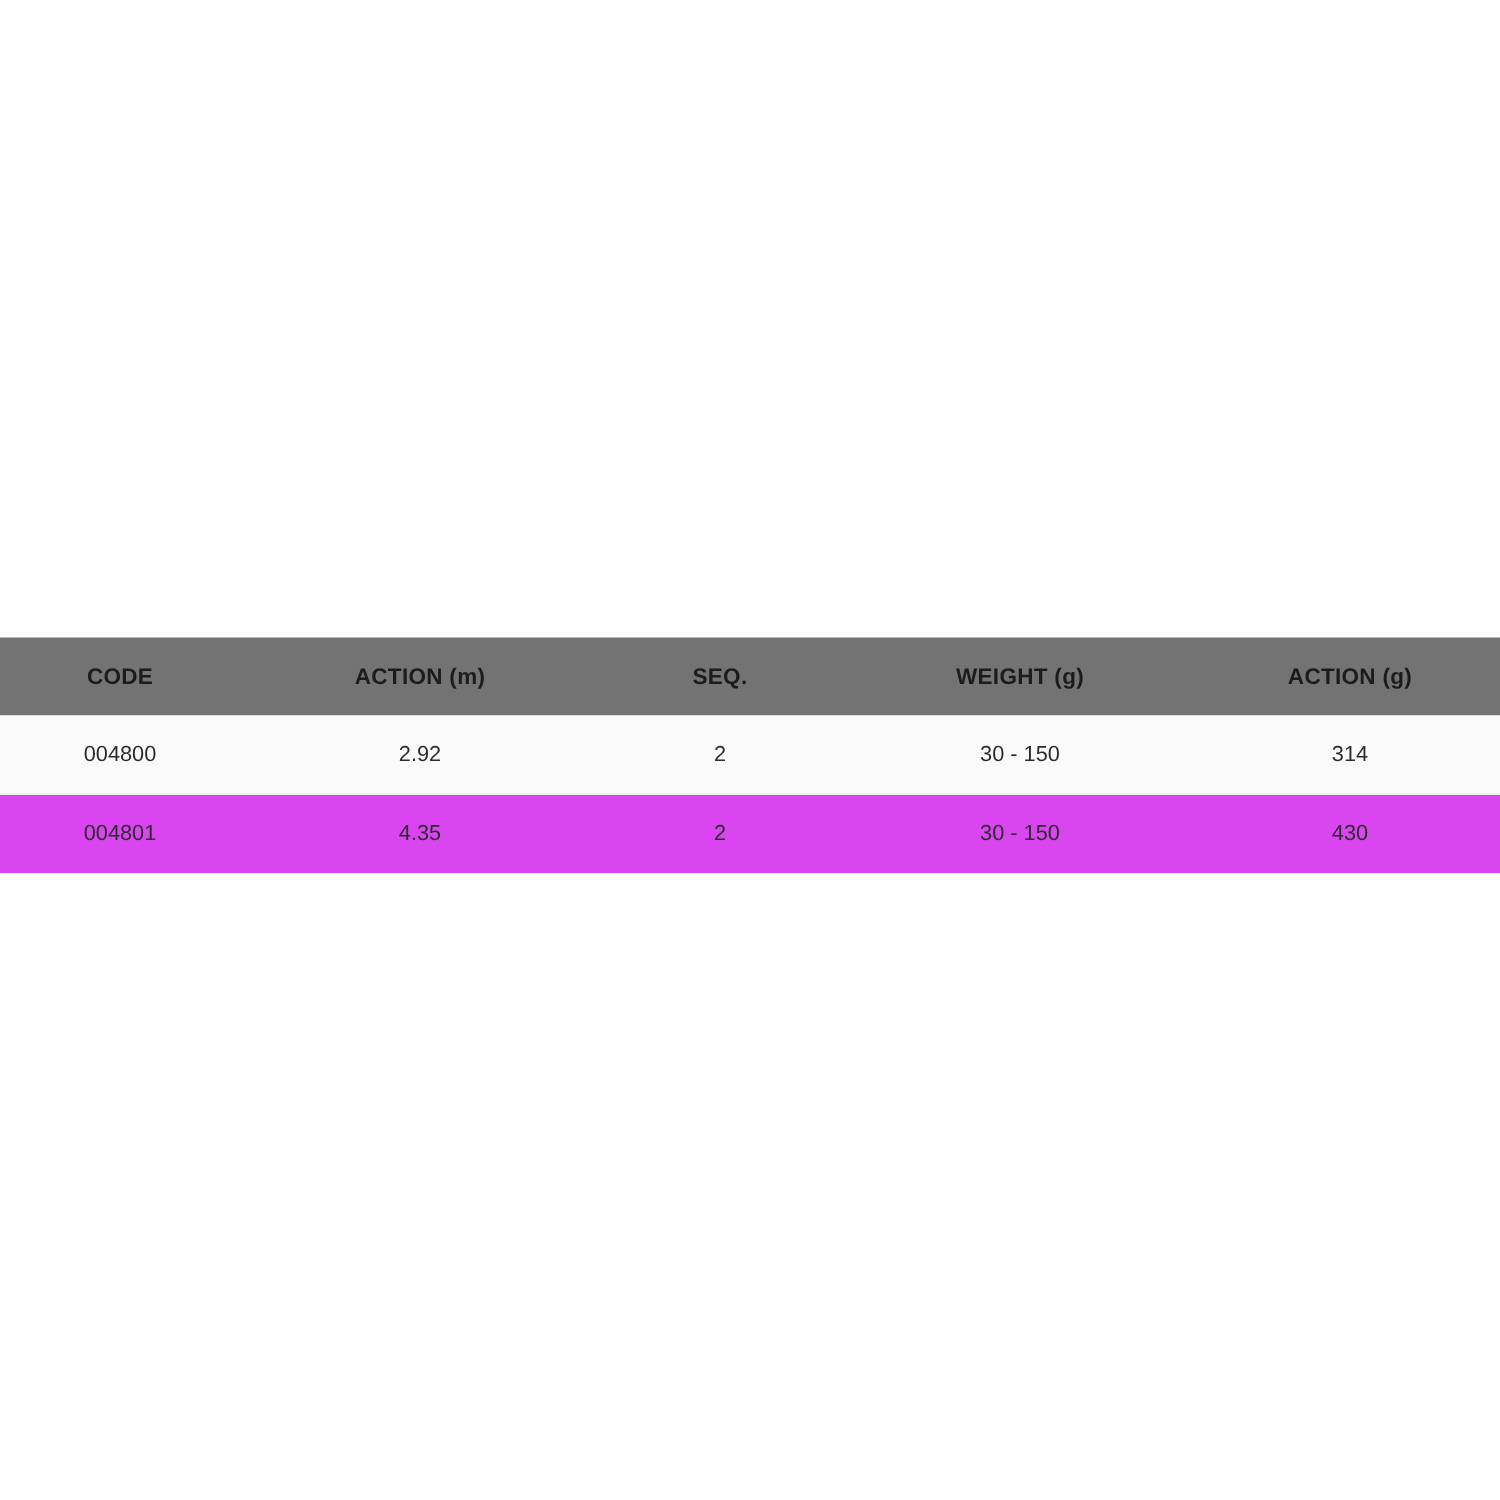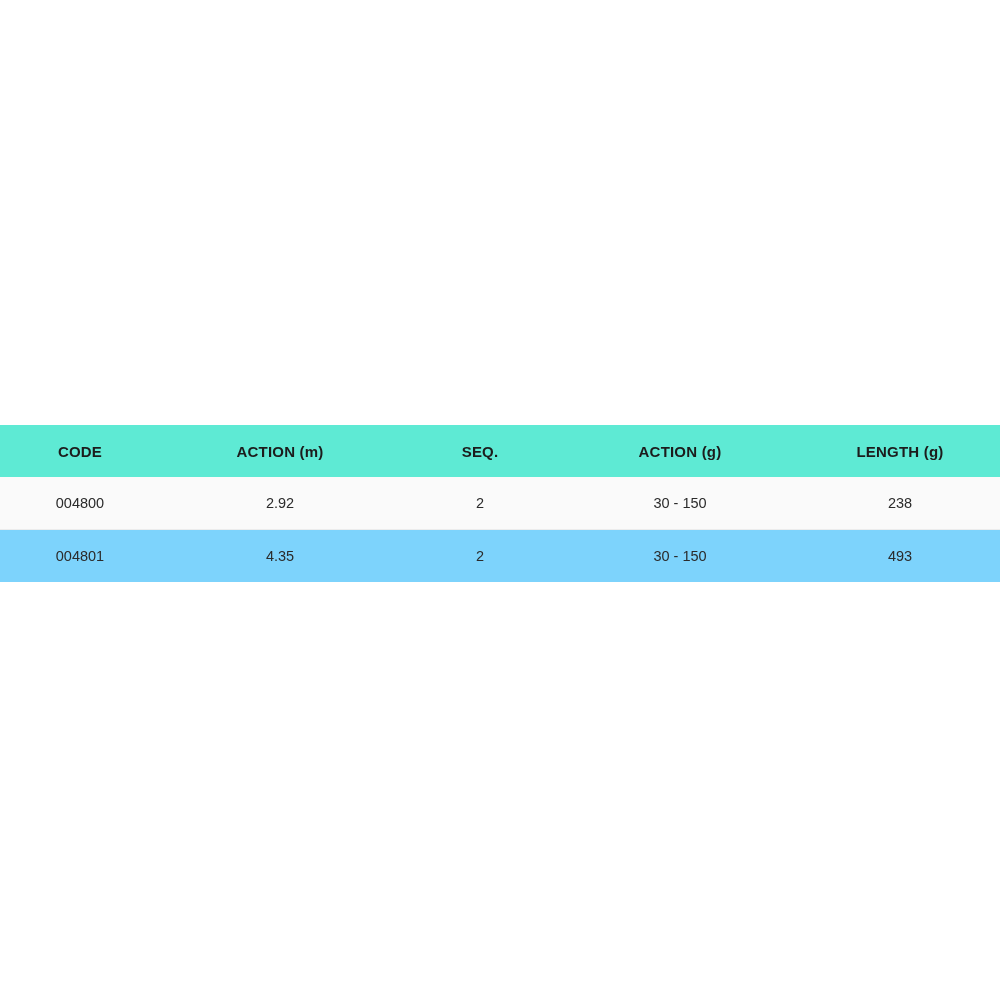--- a/index.html
+++ b/index.html
@@ -22,21 +22,21 @@
     left: 0;
     top: 425px;
     width: 1000px;
   }
   table.spec-table {
     width: 1000px;
     border-collapse: collapse;
     table-layout: fixed;
   }
   table.spec-table thead tr {
-    background: #5eead4;
+    background: #737373;
   }
   table.spec-table thead th {
     font-size: 15px;
     font-weight: bold;
     color: #1c1c1c;
     letter-spacing: 0.2px;
     height: 52px;
     padding: 0;
     text-align: center;
     vertical-align: middle;
@@ -50,21 +50,21 @@
     padding: 0;
     text-align: center;
     vertical-align: middle;
     border: none;
   }
   table.spec-table tbody tr.row-even {
     background: #fafafa;
     margin-top: 48px;
   }
   table.spec-table tbody tr.row-odd {
-    background: #7dd3fc;
+    background: #d946ef;
     padding-left: 20px;
   }
   table.spec-table tbody tr.row-odd td {
     border-top: 1px solid #ececec;
   }
   
   .col-code    { width: 160px; }
   .col-length  { width: 240px; }
   .col-seq     { width: 160px; }
   .col-action  { width: 240px; }
@@ -75,36 +75,36 @@
 
 <div class="page">
 
   <div class="spec-table-wrap">
     <table class="spec-table">
       <thead>
         <tr>
           <th class="col-code">CODE</th>
           <th class="col-length">ACTION (m)</th>
           <th class="col-seq">SEQ.</th>
-          <th class="col-action">ACTION (g)</th>
-          <th class="col-weight">LENGTH (g)</th>
+          <th class="col-action">WEIGHT (g)</th>
+          <th class="col-weight">ACTION (g)</th>
         </tr>
       </thead>
       <tbody>
         <tr class="row-even">
           <td class="col-code">004800</td>
           <td class="col-length">2.92</td>
           <td class="col-seq">2</td>
           <td class="col-action">30 - 150</td>
-          <td class="col-weight">238</td>
+          <td class="col-weight">314</td>
         </tr>
         <tr class="row-odd">
           <td class="col-code">004801</td>
           <td class="col-length">4.35</td>
           <td class="col-seq">2</td>
           <td class="col-action">30 - 150</td>
-          <td class="col-weight">493</td>
+          <td class="col-weight">430</td>
         </tr>
       </tbody>
     </table>
   </div>
 
 </div>
 
 </body></html>

